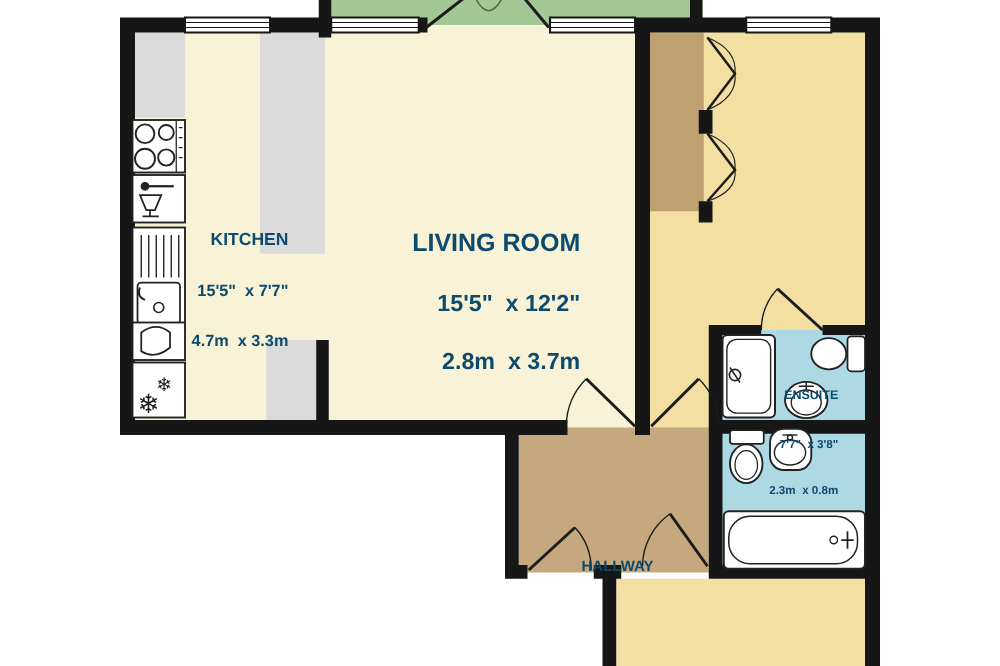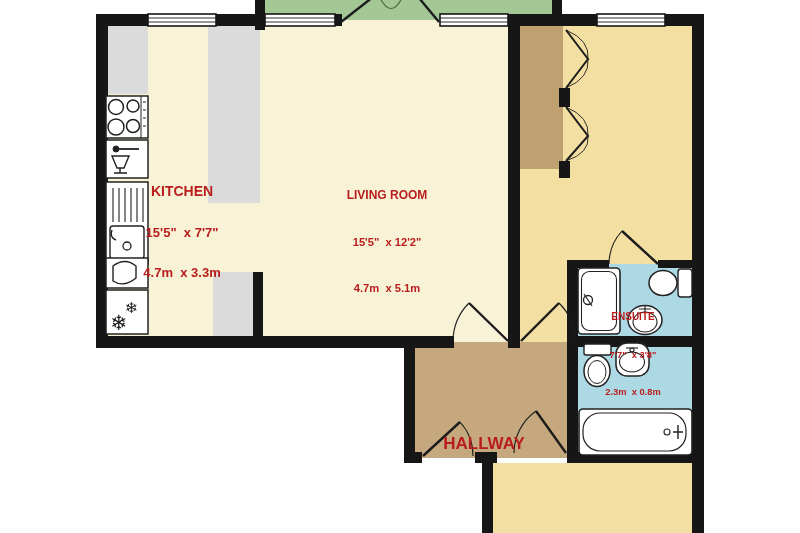--- a/index.html
+++ b/index.html
@@ -1,20 +1,20 @@
 <!DOCTYPE html>
 <html><head>
 <meta charset="utf-8">
 <style>
   html,body{margin:0;padding:0;background:#ffffff;}
   .plan{position:relative;width:800px;height:533px;overflow:hidden;background:#ffffff;
         font-family:"Liberation Sans",sans-serif;}
   .plan svg{position:absolute;left:0;top:0;}
-  .room-label{position:absolute;transform:translateX(-50%);text-align:center;
-              font-weight:bold;color:#b91c1c;white-space:pre;}
+  .room-label{position:absolute;transform:translateX(-50%);text-align:right;
+              font-weight:bold;color:#0c4a6e;white-space:pre;margin-left:10px;}
   .room-label .dim{font-size:0.93em;}
 </style>
 </head>
 <body>
 
 <div class="plan">
   <svg width="800" height="533" viewBox="0 0 800 533">
 
     <g>
       <rect x="262" y="0" width="300" height="22" fill="#a3c795"></rect>
@@ -186,34 +186,34 @@
       </g>
     </g>
   </svg>
 
   <div class="room-label" style="left:182px;top:158px;font-size:14px;line-height:13.5px;">
     <div>KITCHEN</div>
     <div class="dim">15'5"  x 7'7"</div>
     <div class="dim">4.7m  x 3.3m</div>
   </div>
 
-  <div class="room-label" style="left:387px;top:157px;font-size:12px;line-height:15.5px;">
+  <div class="room-label" style="left:387px;top:157px;font-size:20px;line-height:15.5px;">
     <div>LIVING ROOM</div>
     <div class="dim">15'5"  x 12'2"</div>
-    <div class="dim">4.7m  x 5.1m</div>
+    <div class="dim">2.8m  x 3.7m</div>
   </div>
 
 
   <div class="room-label" style="left:633px;top:286px;font-size:10px;line-height:12.5px;">
     <div>ENSUITE</div>
     <div class="dim">7'7"  x 3'8"</div>
     <div class="dim">2.3m  x 0.8m</div>
   </div>
 
 
-  <div class="room-label" style="left:484px;top:394px;font-size:17px;">
+  <div class="room-label" style="left:484px;top:418px;font-size:12px;">
     <div>HALLWAY</div>
   </div>
 
   <div class="room-label" style="left:591px;top:523px;font-size:14px;">
     
   </div>
 </div>
 
 </body></html>

